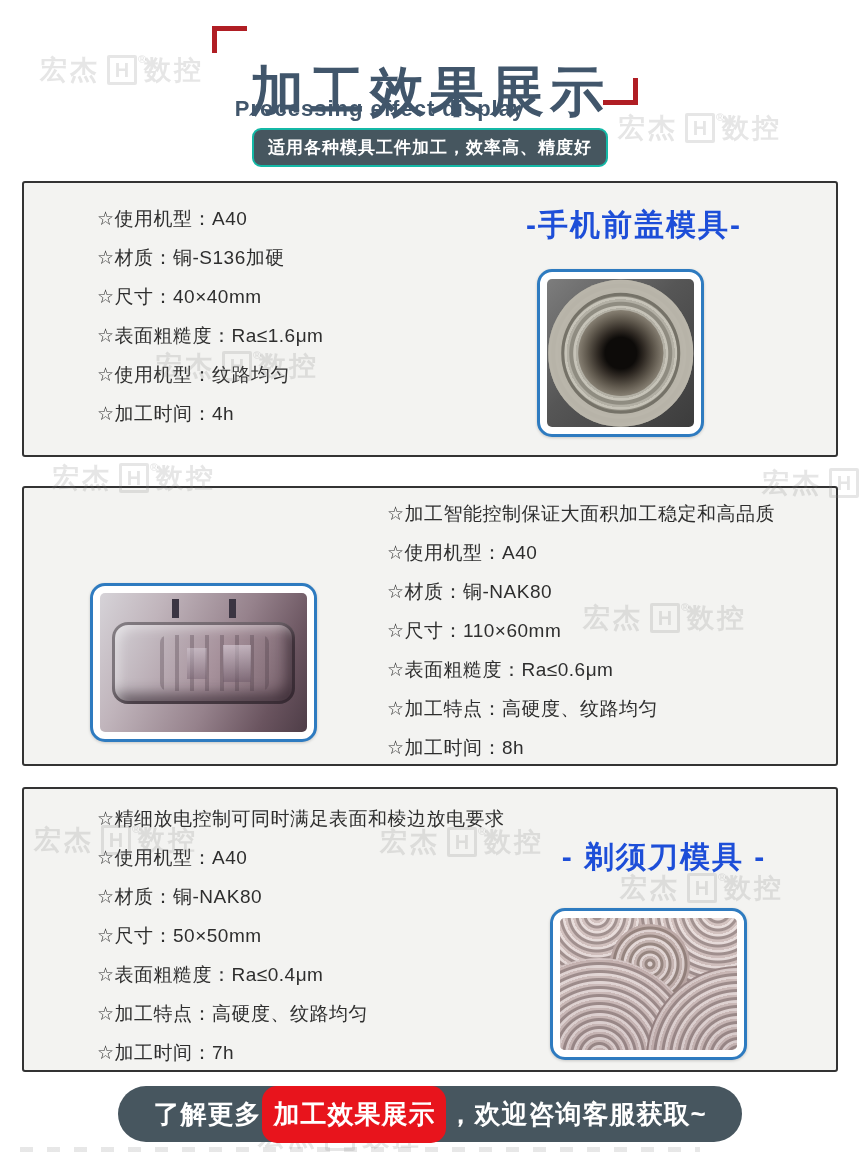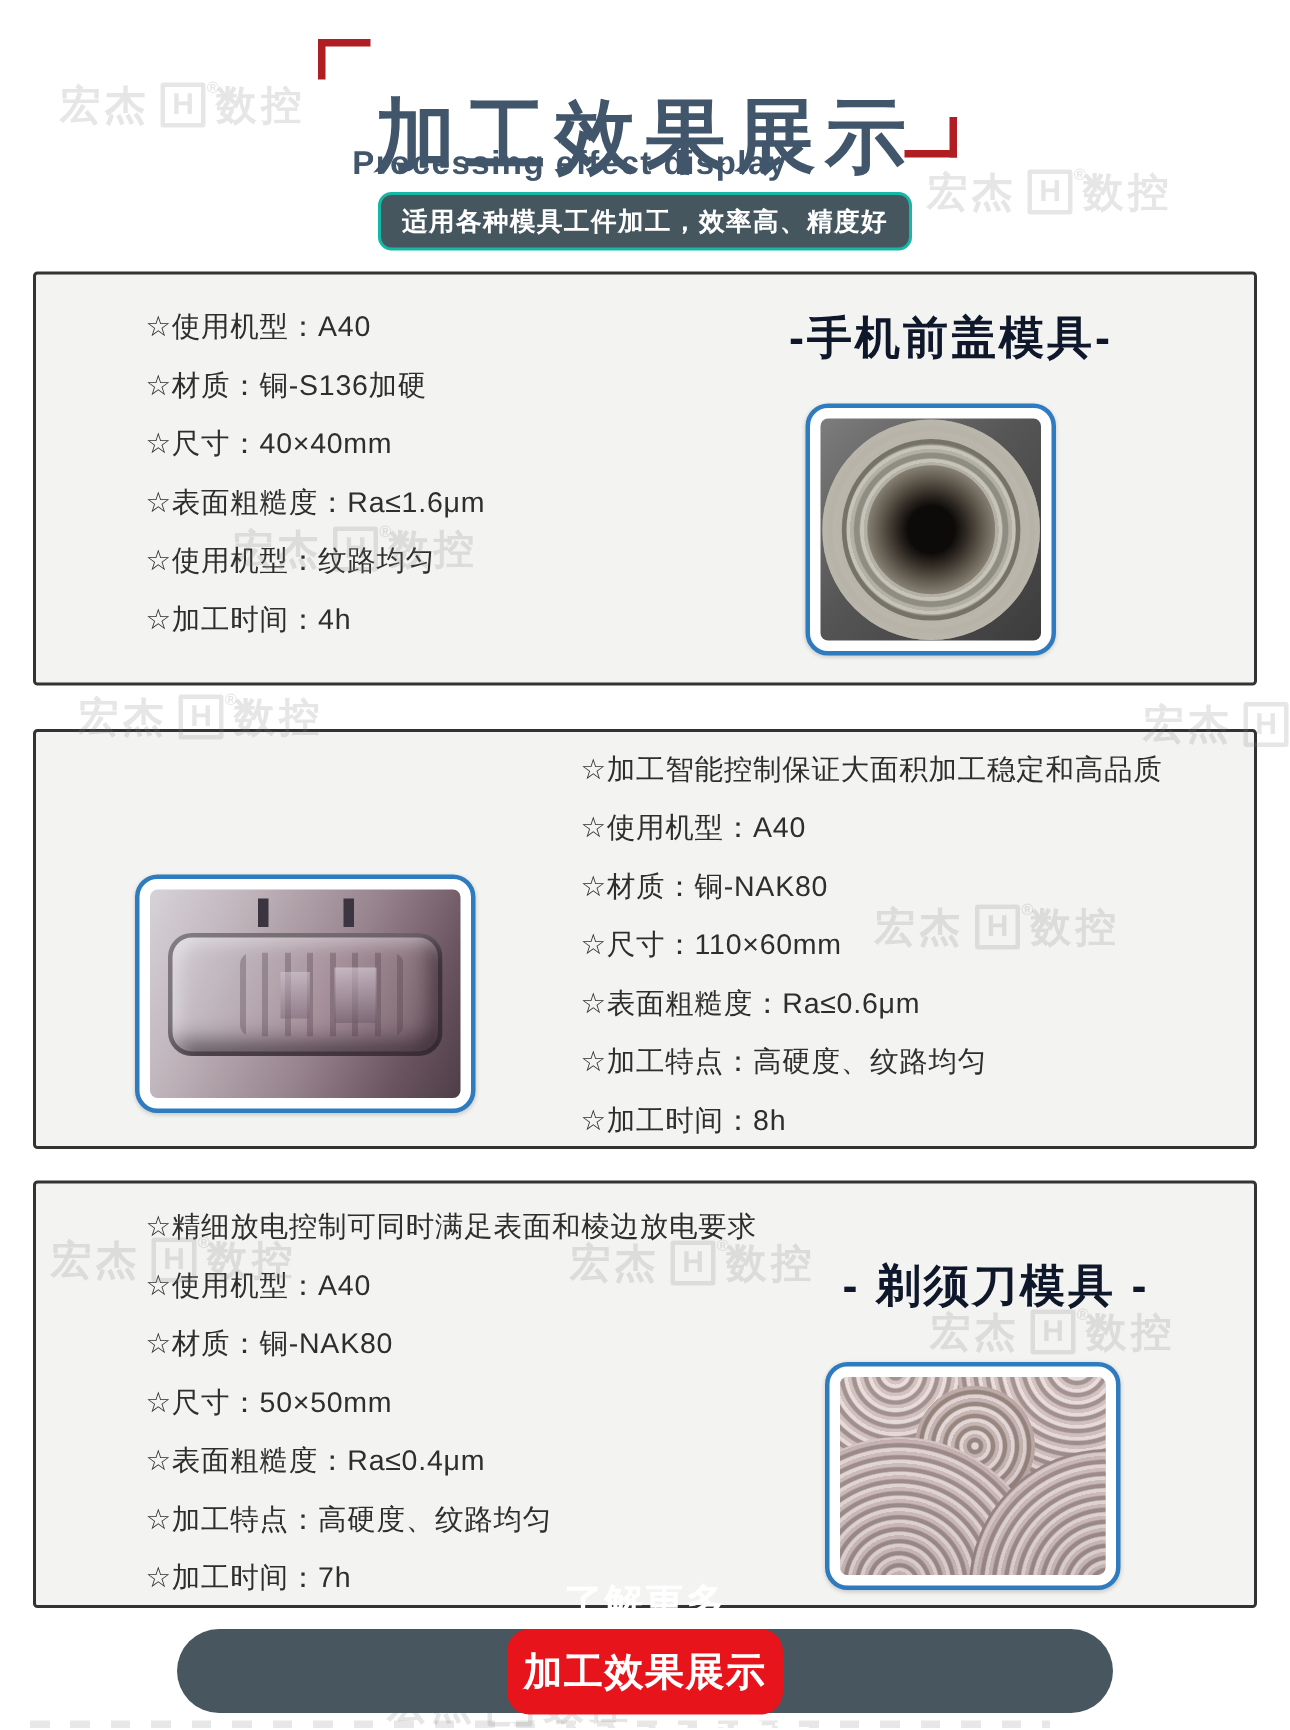--- a/index.html
+++ b/index.html
@@ -51,21 +51,21 @@
   .card3{top:787px;height:285px;}
 
   .specs{position:absolute;z-index:4;font-size:19px;color:#2e2e2e;letter-spacing:.5px;}
   .spec-line{height:39px;line-height:39px;white-space:nowrap;}
   .specs1{left:73px;top:16px;}
   .specs2{left:363px;top:6px;}
   .specs3{left:73px;top:10px;}
 
   .card-title{
     position:absolute;z-index:4;margin:0;font-size:30px;font-weight:bold;
-    color:#0f172a;letter-spacing:2px;text-align:center;white-space:nowrap;
+    color:#1d4ed8;letter-spacing:2px;text-align:center;white-space:nowrap;
   }
   .t1{left:460px;top:22px;width:300px;}
   .t2{left:30px;top:22px;width:340px;}
   .t3{left:500px;top:48px;width:280px;}
 
   .frame{
     position:absolute;z-index:4;background:#fff;border:3px solid #2e7bc0;
     border-radius:15px;padding:7px;box-sizing:border-box;
     box-shadow:0 1px 3px rgba(0,0,0,.18);
   }
@@ -128,21 +128,20 @@
     background:linear-gradient(180deg,rgba(215,170,170,.10),rgba(120,80,90,.18));
   }
 
   
   .banner{
     position:absolute;left:118px;top:1086px;width:624px;height:56px;z-index:6;
     background:#47565f;border-radius:28px;
     display:flex;align-items:center;justify-content:center;
     color:#fff;font-size:26px;font-weight:bold;letter-spacing:1px;white-space:nowrap;
     cursor:pointer;
-    flex-direction:column;
   }
   .banner .hl{background:#e8141c;border-radius:15px;padding:11px 11px;margin:0 1px;}
 
   .bottom-noise{
     position:absolute;left:20px;bottom:1px;width:680px;height:5px;z-index:1;
     background:repeating-linear-gradient(90deg,#d4d4d4 0 13px,rgba(0,0,0,0) 13px 27px);
     opacity:.55;
   }
 </style>
 </head>

